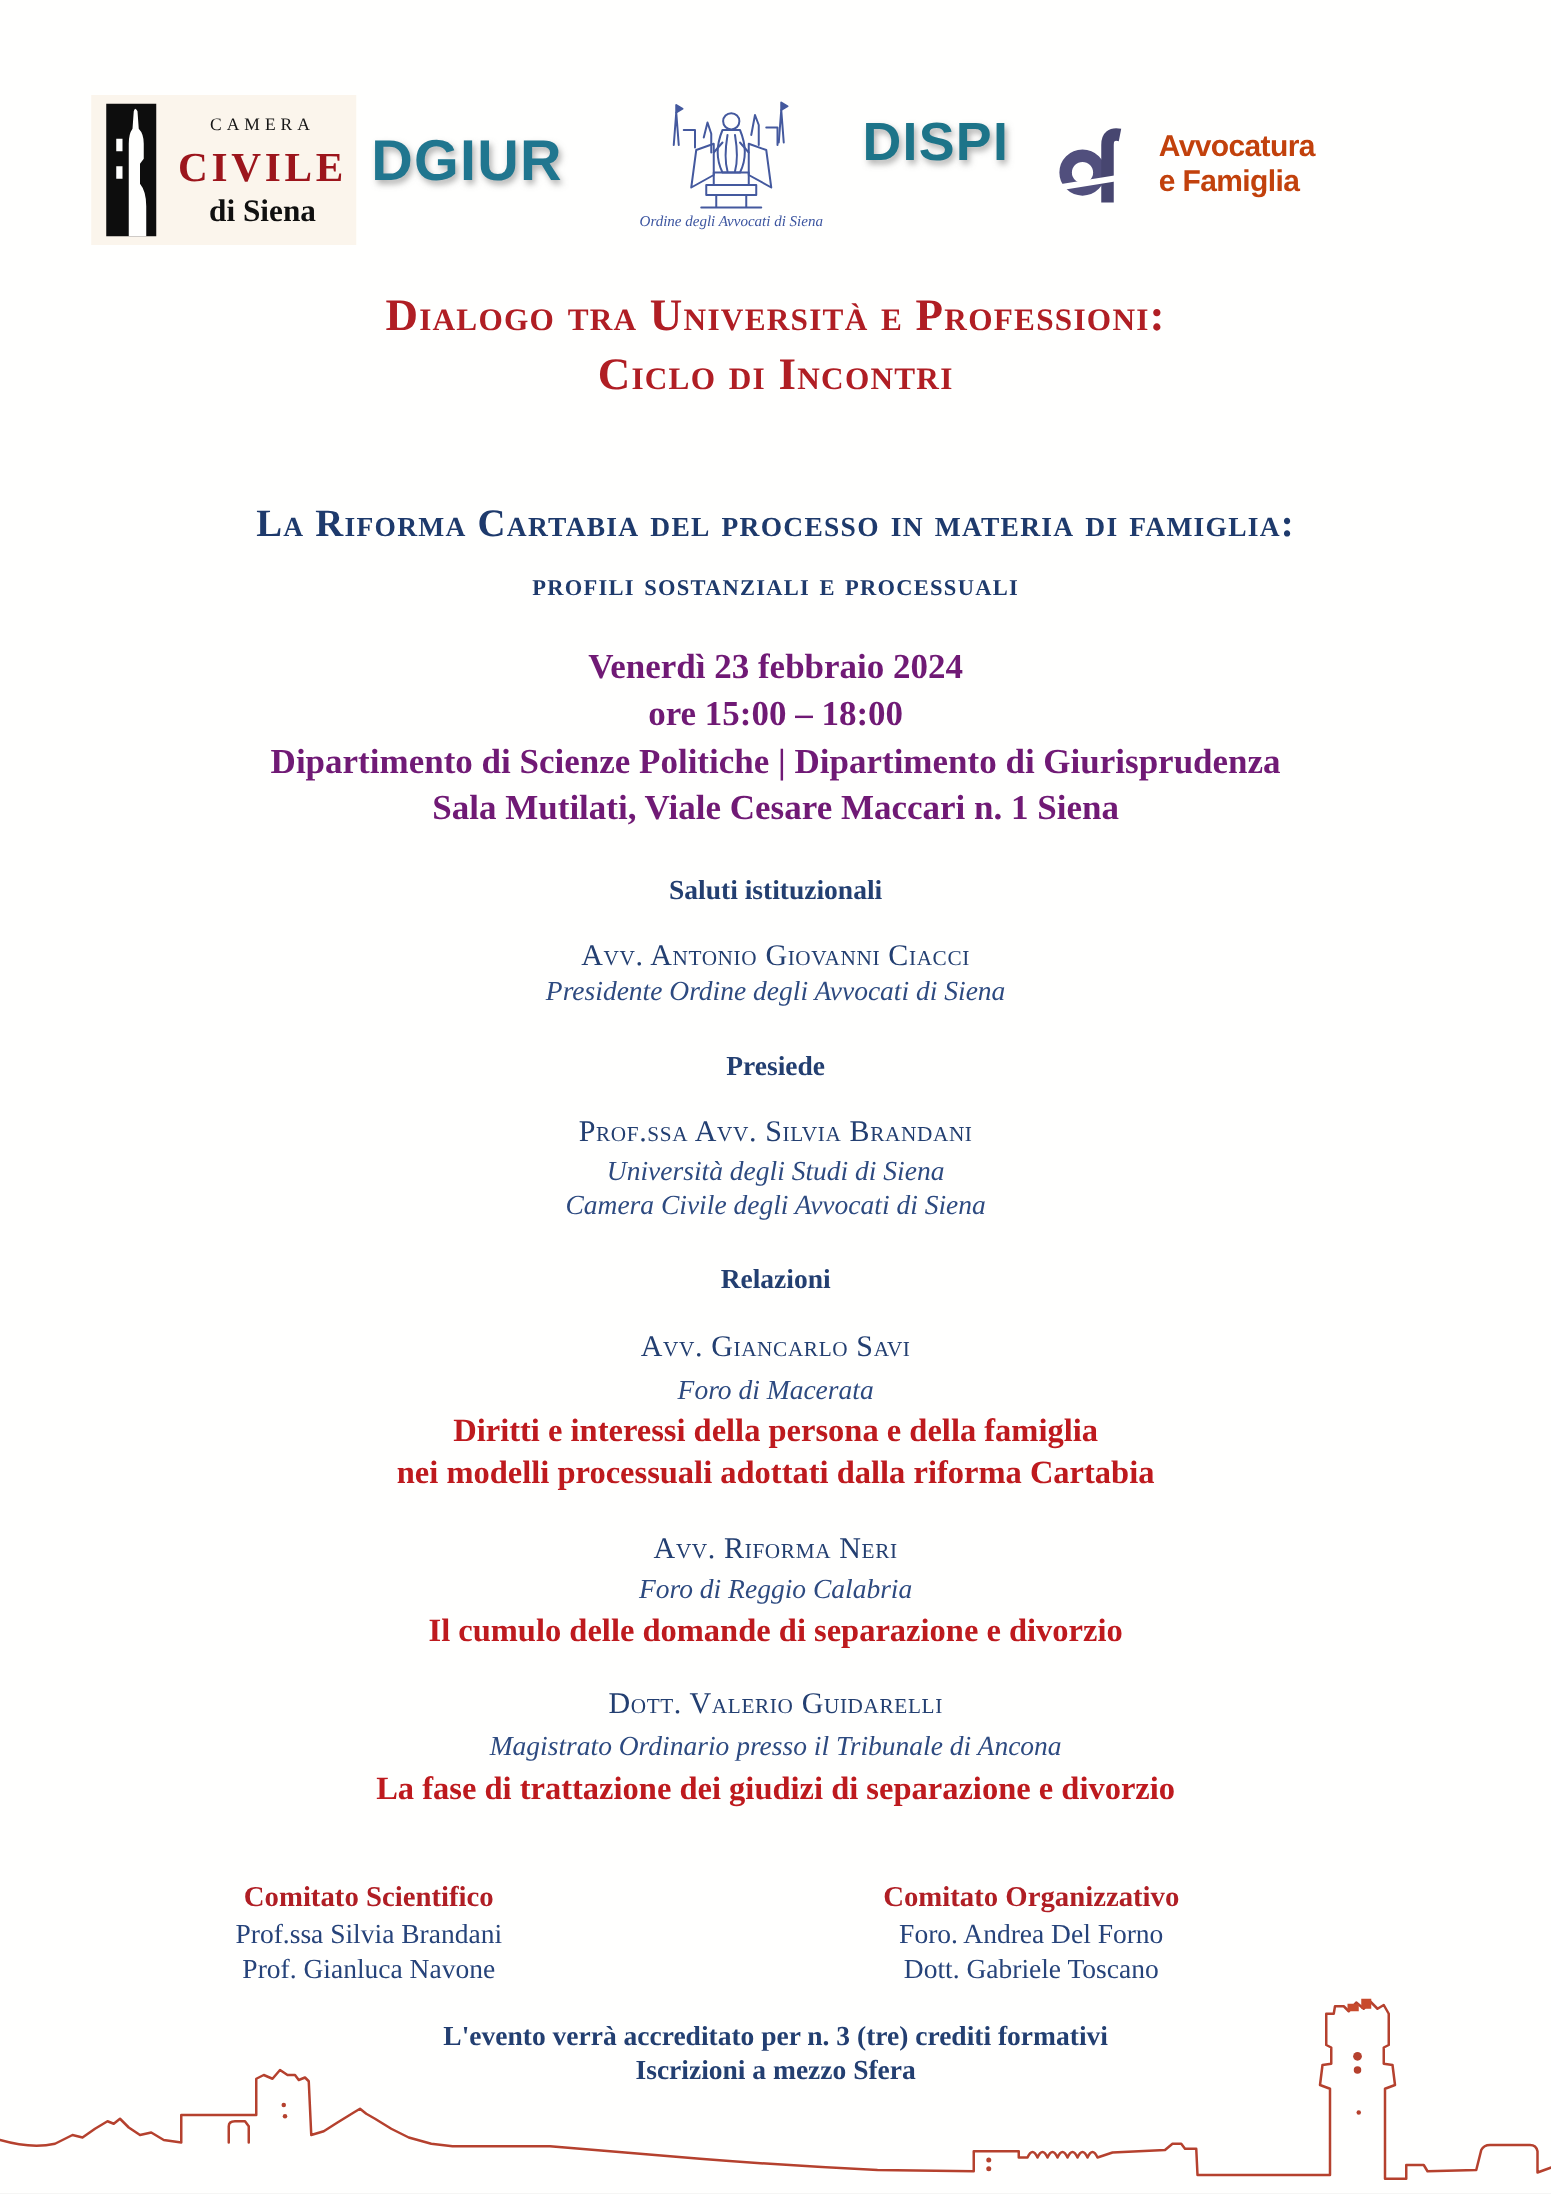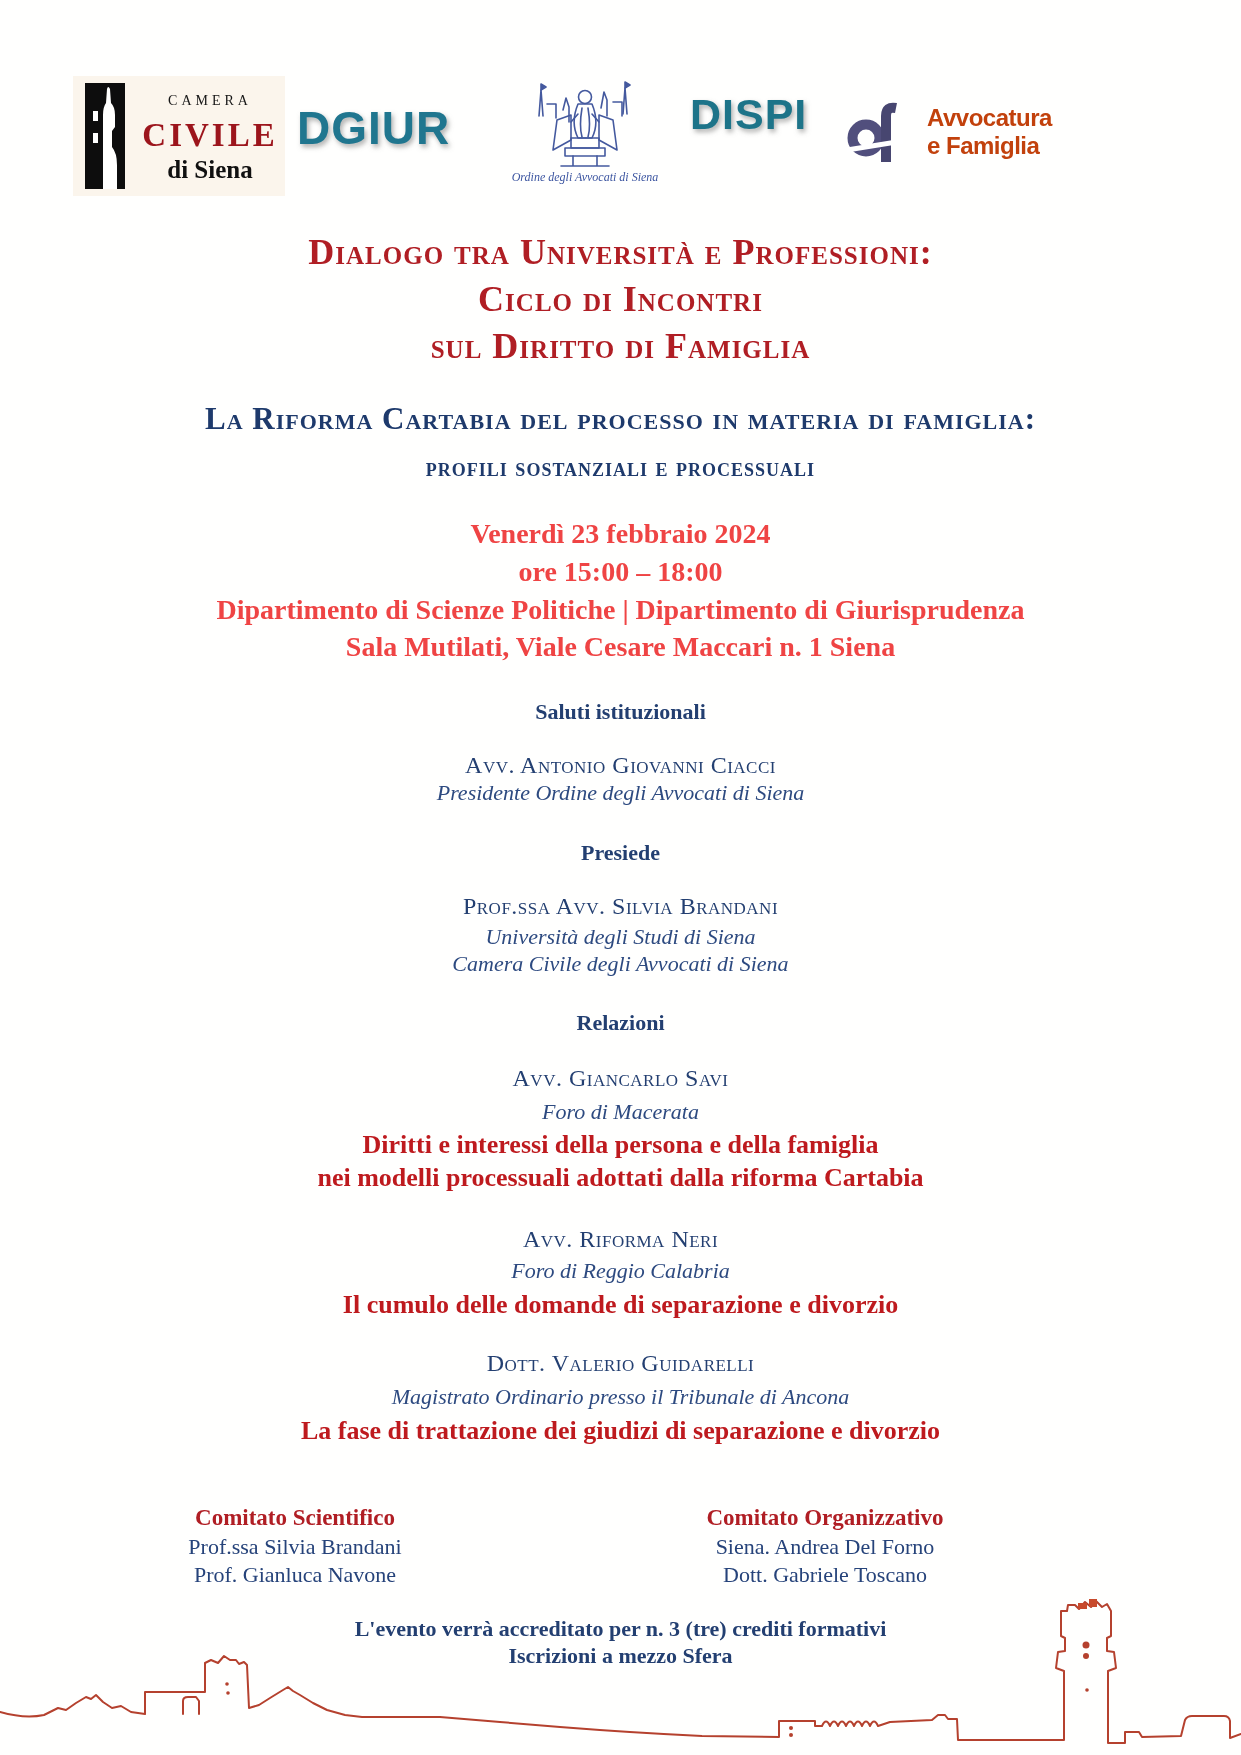--- a/index.html
+++ b/index.html
@@ -21,21 +21,21 @@
          font-size:43px;color:#1d7489;letter-spacing:1px;text-shadow:2px 3px 5px rgba(110,110,110,.55);}
   .ordine{left:460px;top:70px;width:250px;text-align:center;}
   .ordine svg{display:block;margin:0 auto;}
   .ordine-caption{margin-top:2px;font-style:italic;font-size:12px;color:#3c55a0;}
   .avvocatura{left:845px;top:100px;display:flex;align-items:center;}
   .af-text{margin-left:24px;font-family:"Liberation Sans",sans-serif;font-weight:700;
            font-size:24px;line-height:28px;color:#c2410c;letter-spacing:-0.5px;}
   .title-l{font-size:36px;font-weight:bold;color:#b01e24;font-variant:small-caps;letter-spacing:1px;}
   .sub1{font-size:31px;font-weight:bold;color:#1e3a6c;font-variant:small-caps;letter-spacing:1px;}
   .sub2{font-size:26px;font-weight:bold;color:#1e3a6c;font-variant:small-caps;letter-spacing:1px;}
-  .ev{font-size:28px;font-weight:bold;color:#ef4444;}
+  .ev{font-size:28px;font-weight:bold;color:#701a75;}
   .head-b{font-size:22px;font-weight:bold;color:#233f71;}
   .name{font-size:24px;color:#233f71;font-variant:small-caps;letter-spacing:0.5px;}
   .role{font-size:22px;font-style:italic;color:#2d4a80;}
   .topic{font-size:26px;font-weight:bold;color:#be1a1e;}
   .committee{position:absolute;text-align:center;line-height:28.5px;}
   .com-head{font-size:23px;font-weight:bold;color:#b01e24;}
   .com-member{font-size:22px;color:#26437a;}
   .foot{font-size:22px;font-weight:bold;color:#233f71;}
 
   .skyline{position:absolute;left:0;top:1595px;}
@@ -92,21 +92,20 @@
       <path d="M2,50 L58,41" stroke="#ffffff" stroke-width="5"></path>
     </svg>
     <div class="af-text">
       <div>Avvocatura</div>
       <div>e Famiglia</div>
     </div>
   </div>
 
   <div class="line title-l" style="top:231px">Dialogo tra Università e Professioni:</div>
   <div class="line title-l" style="top:278px">Ciclo di Incontri</div>
-  <div class="line title-l" style="top:325px">sul Diritto di Famiglia</div>
 
   <div class="line sub1" style="top:401px">La Riforma Cartabia del processo in materia di famiglia:</div>
   <div class="line sub2" style="top:453px">profili sostanziali e processuali</div>
 
   <div class="line ev" style="top:518px">Venerdì 23 febbraio 2024</div>
   <div class="line ev" style="top:556px">ore 15:00 – 18:00</div>
   <div class="line ev" style="top:594px">Dipartimento di Scienze Politiche | Dipartimento di Giurisprudenza</div>
   <div class="line ev" style="top:631px">Sala Mutilati, Viale Cesare Maccari n. 1 Siena</div>
 
   <div class="line head-b" style="top:699px">Saluti istituzionali</div>
@@ -133,21 +132,21 @@
   <div class="line role" style="top:1384px">Magistrato Ordinario presso il Tribunale di Ancona</div>
   <div class="line topic" style="top:1416px">La fase di trattazione dei giudizi di separazione e divorzio</div>
 
   <div class="committee" style="left:140px;top:1504px;width:310px">
     <div class="com-head">Comitato Scientifico</div>
     <div class="com-member">Prof.ssa Silvia Brandani</div>
     <div class="com-member">Prof. Gianluca Navone</div>
   </div>
   <div class="committee" style="left:655px;top:1504px;width:340px">
     <div class="com-head">Comitato Organizzativo</div>
-    <div class="com-member">Siena. Andrea Del Forno</div>
+    <div class="com-member">Foro. Andrea Del Forno</div>
     <div class="com-member">Dott. Gabriele Toscano</div>
   </div>
 
   <div class="line foot" style="top:1616px">L'evento verrà accreditato per n. 3 (tre) crediti formativi</div>
   <div class="line foot" style="top:1643px">Iscrizioni a mezzo Sfera</div>
 
   <svg class="skyline" width="1241" height="160" viewBox="0 0 1241 160">
     <g fill="none" stroke="#b5412e" stroke-width="2" stroke-linejoin="round" stroke-linecap="round">
       <path d="M0,117 C14,121 30,123 44,120 L58,113 L66,115 L76,108 L86,102 L91,104 L96,100 L103,107 L112,113 L121,111 L131,117 L145,119
                L145,97 L205,97

